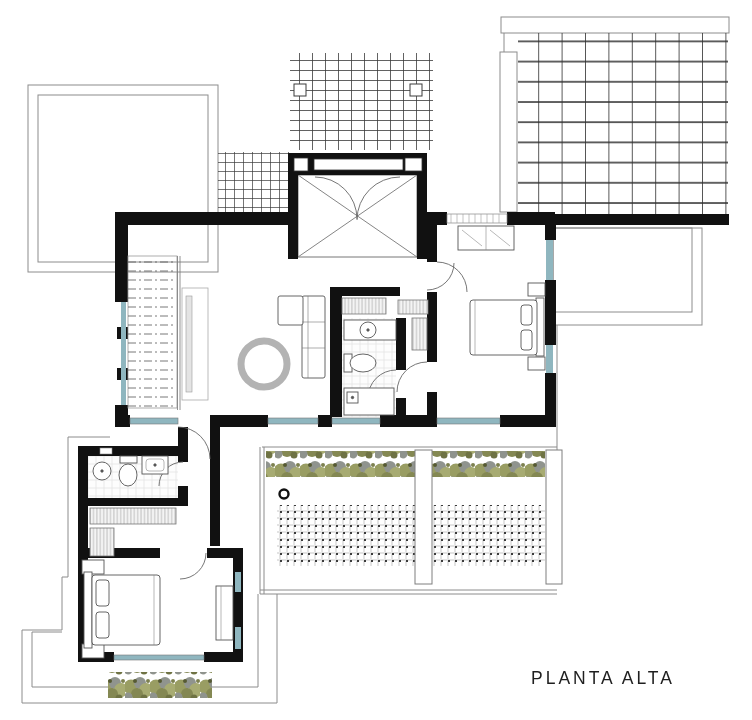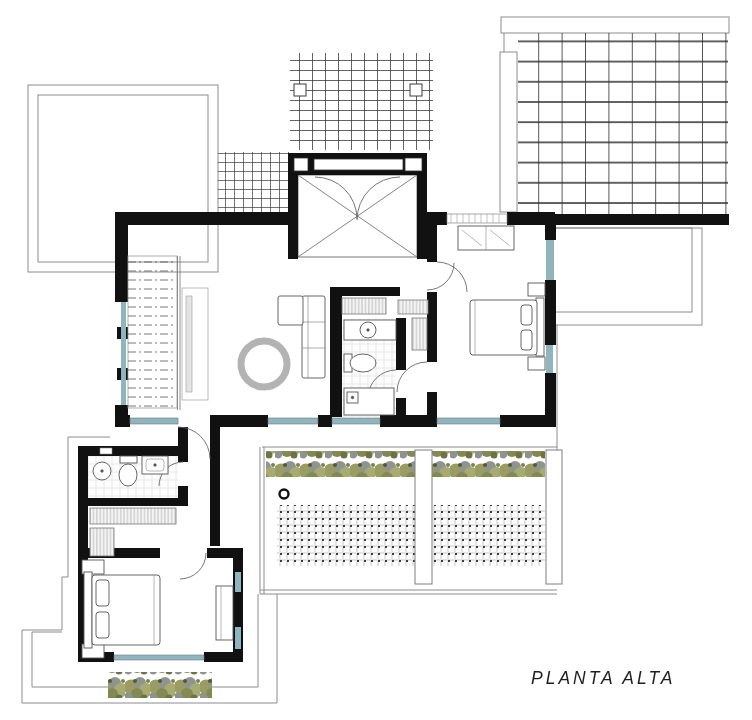--- a/index.html
+++ b/index.html
@@ -1,20 +1,20 @@
 <!DOCTYPE html>
 <html><head>
 <meta charset="utf-8">
 <style>
   :root{
     --wall:#111111; --thin:#8c8c8c; --furn:#555555; --glass:#8fb6bf;
     --title:#1f1f1f; --bg:#ffffff;
   }
   html,body{margin:0;padding:0;background:var(--bg);}
-  .plan-wrap{width:752px;height:720px;position:relative;background:var(--bg);overflow:hidden;font-style:italic;}
+  .plan-wrap{width:752px;height:720px;position:relative;background:var(--bg);overflow:hidden;}
   svg{display:block;}
   .plan-title{
     font-family:"Liberation Sans", sans-serif;
     font-size:17.5px; font-weight:300; letter-spacing:3px; fill:var(--title);
   }
 </style>
 </head>
 <body>
 
 <div class="plan-wrap">

